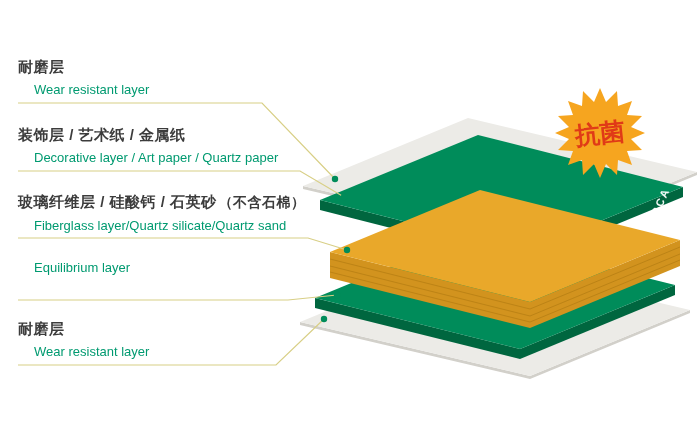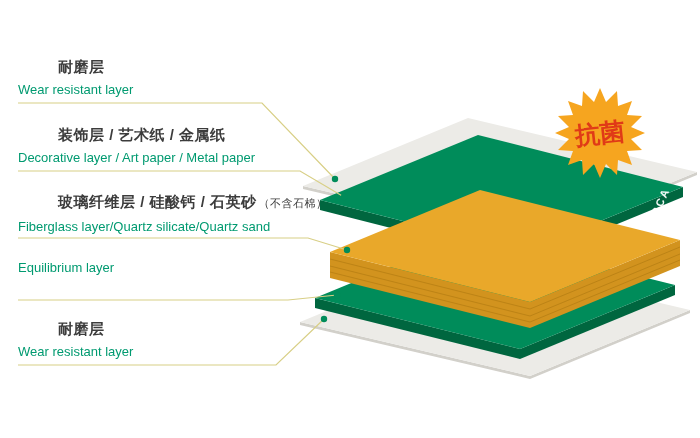--- a/index.html
+++ b/index.html
@@ -14,29 +14,29 @@
   svg.stack { position: absolute; left: 0; top: 0; }
 
   .label-block { position: absolute; left: 18px; width: 310px; }
   .zh {
     font-size: 15px;
     font-weight: bold;
     color: var(--label-zh);
     line-height: 19px;
     letter-spacing: 0.5px;
     white-space: nowrap;
-    margin-left: 40px;
   }
-  .zh-note { font-size: 11px; font-weight: normal; margin-left: 2px; }
+  .zh-note { font-size: 14px; font-weight: bold; margin-left: 2px; }
   .en {
     font-size: 13px;
     color: var(--label-en);
     margin-top: 6px;
     line-height: 16px;
     white-space: nowrap;
+    margin-left: 16px;
   }
 
   
   .f-white       { fill: var(--sheet-white); }
   .f-white-side  { fill: var(--sheet-white-side); }
   .f-green       { fill: var(--green); }
   .f-green-side  { fill: var(--green-side); }
   .f-yellow      { fill: var(--yellow); }
   .f-yellow-side { fill: var(--yellow-side); }
   .sheet-line    { stroke: var(--yellow-sheet-line); stroke-width: 1; }
@@ -121,21 +121,21 @@
     </g>
   </svg>
 
   <div class="label-block" style="top:57px">
     <div class="zh">耐磨层</div>
     <div class="en">Wear resistant layer</div>
   </div>
 
   <div class="label-block" style="top:125px">
     <div class="zh">装饰层 / 艺术纸 / 金属纸</div>
-    <div class="en">Decorative layer / Art paper / Metal paper</div>
+    <div class="en">Decorative layer / Art paper / Quartz paper</div>
   </div>
 
   <div class="label-block" style="top:192px">
     <div class="zh"><span>玻璃纤维层 / 硅酸钙 / 石英砂</span><span class="zh-note">（不含石棉）</span></div>
     <div class="en">Fiberglass layer/Quartz silicate/Quartz sand</div>
   </div>
 
   <div class="label-block" style="top:254px">
     <div class="en">Equilibrium layer</div>
   </div>

